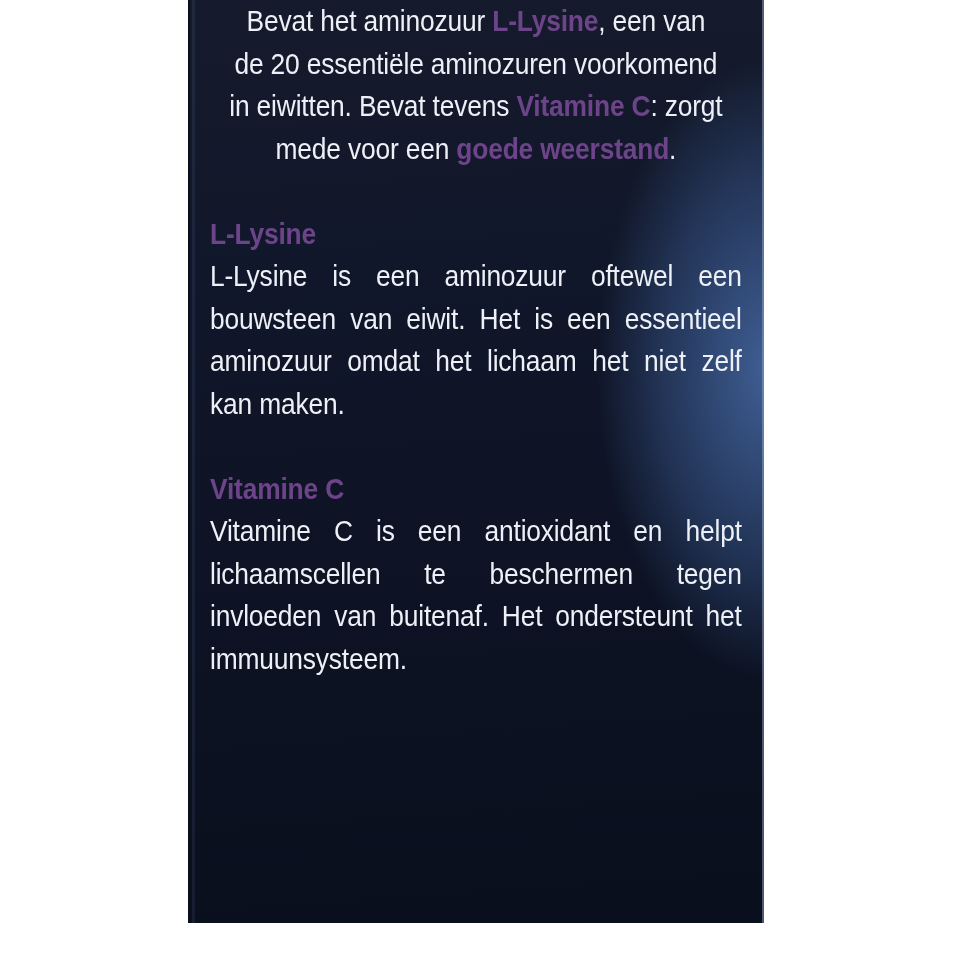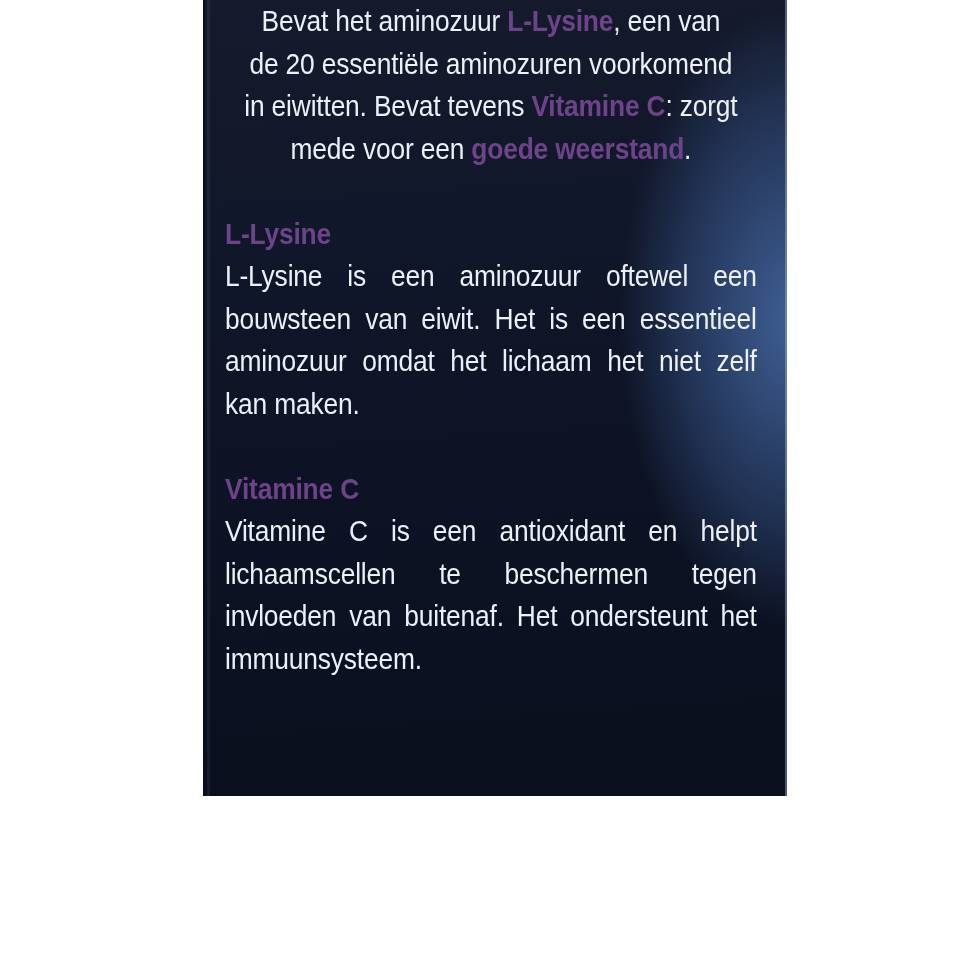--- a/index.html
+++ b/index.html
@@ -10,36 +10,35 @@
   .canvas {
     position: relative;
     width: 980px;
     height: 980px;
     background: #ffffff;
     overflow: hidden;
     font-family: "Liberation Sans", "DejaVu Sans", sans-serif;
   }
   .panel {
     position: absolute;
-    left: 203px;
+    left: 188px;
     top: 0;
     width: 574px;
-    height: 796px;
+    height: 923px;
     background:
       radial-gradient(ellipse 240px 430px at 101% 40%,
         rgba(72, 108, 168, 0.85) 0%,
         rgba(58, 90, 145, 0.45) 45%,
         rgba(25, 40, 70, 0.0) 72%),
       linear-gradient(176deg,
         #151b2c 0%,
         #11172a 30%,
         #0d1324 62%,
         #0a0f1d 100%);
     border-left: 2px solid #0a0e18;
-    padding-left: 8px;
   }
   
   .panel::before {
     content: "";
     position: absolute;
     left: 2px; top: 0; bottom: 0;
     width: 3px;
     background: rgba(100, 120, 160, 0.14);
   }
   .panel::after {

